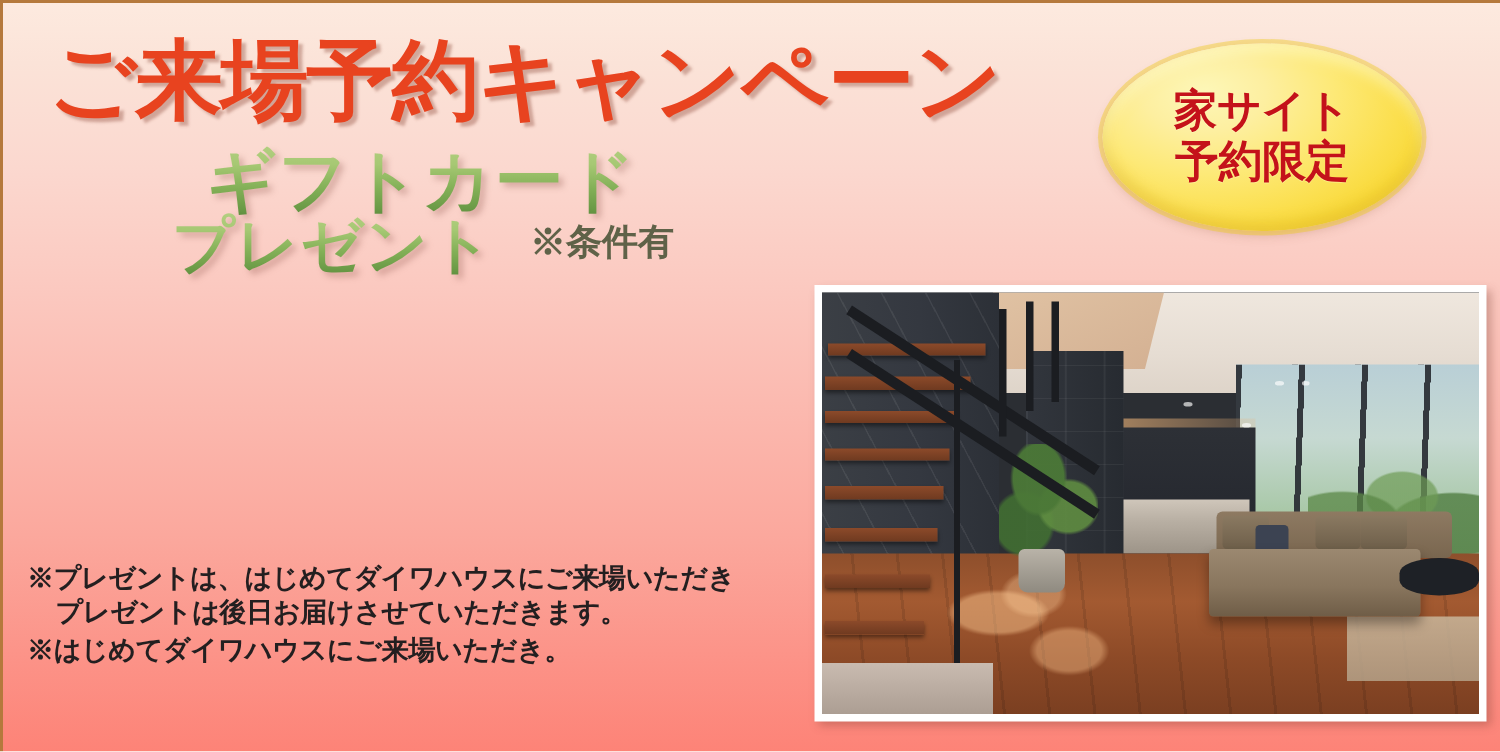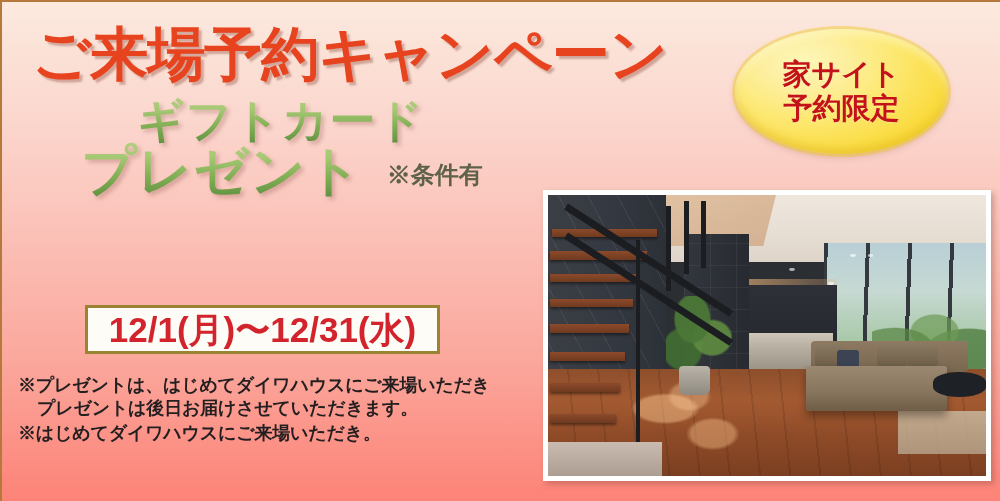--- a/index.html
+++ b/index.html
@@ -111,21 +111,21 @@
     margin-top:-2px;
   }
   #gift-line-3-row {
     display:flex;
     align-items:flex-end;
     justify-content:center;
     margin-top:-4px;
     padding-left:10px;
   }
   #gift-line-3 {
-    font-size:54px;
+    font-size:41px;
     line-height:1.08;
     letter-spacing:1px;
   }
   #condition-note {
     font-size:24px;
     font-weight:bold;
     color:#5f6248;
     margin-left:24px;
     margin-bottom:8px;
     white-space:nowrap;
@@ -336,23 +336,20 @@
   <div id="headline">ご来場予約キャンペーン</div>
 
   <div id="gift-block">
     <div id="gift-line-1" class="green-text">ギフトカード</div>
     <div id="gift-line-3-row">
       <span id="gift-line-3" class="green-text">プレゼント</span>
       <span id="condition-note">※条件有</span>
     </div>
   </div>
 
-  <div id="date-badge">
-    <span id="date-text">12/1(月)〜12/31(水)</span>
-  </div>
 
   <div id="fine-print">
     <div class="note">※プレゼントは、はじめてダイワハウスにご来場いただき</div>
     <div class="note indented">プレゼントは後日お届けさせていただきます。</div>
     <div class="note">※はじめてダイワハウスにご来場いただき。</div>
   </div>
 
   <div id="photo-frame">
     <div id="photo">
       <div class="ph ph-ceiling"></div>

